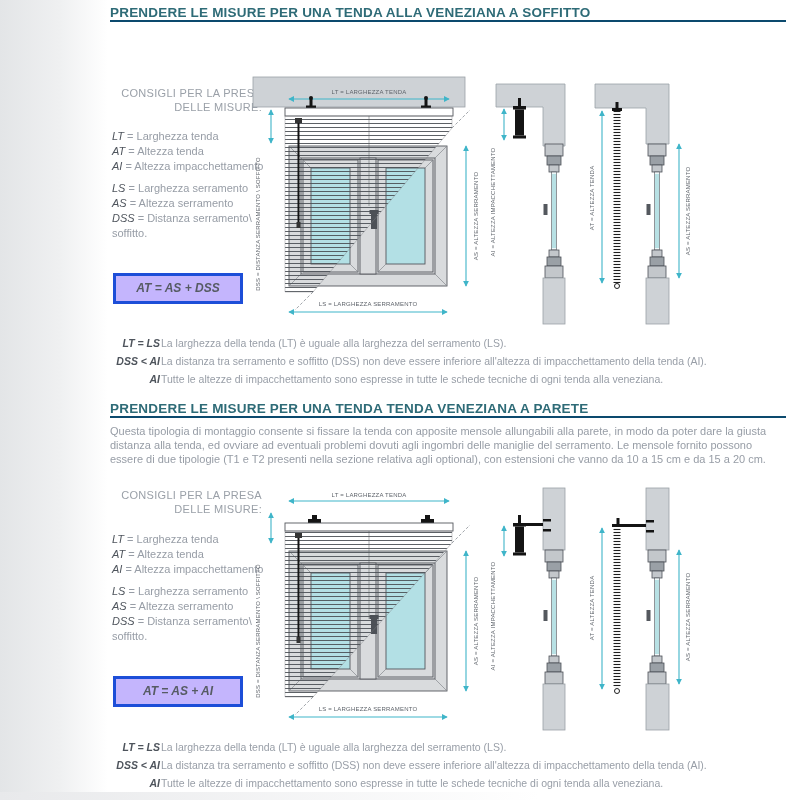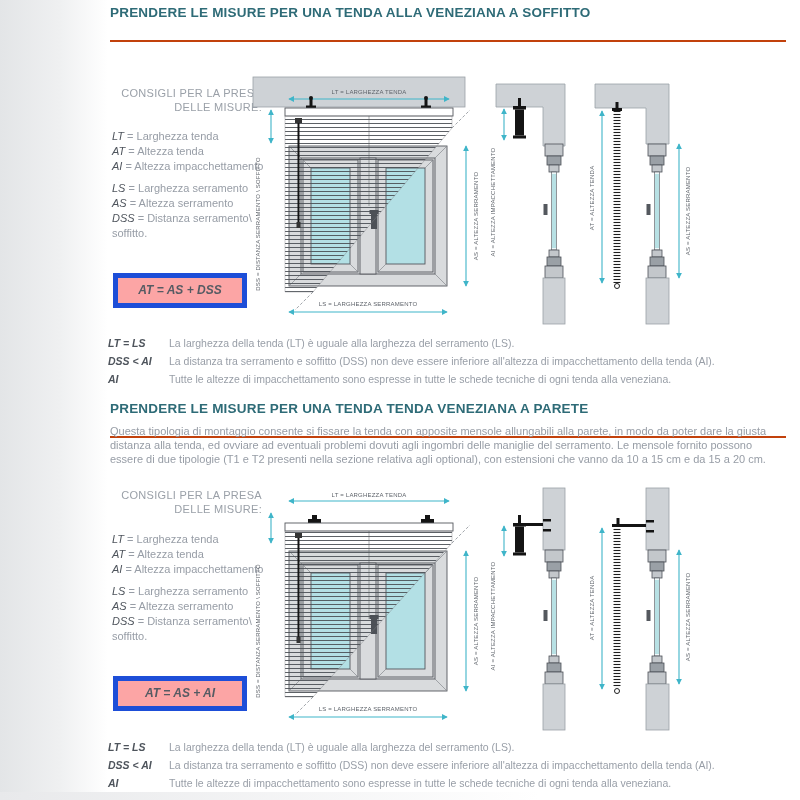--- a/index.html
+++ b/index.html
@@ -4,34 +4,34 @@
 <style>
   html,body{margin:0;padding:0;background:#fff;}
   .page{position:relative;width:800px;height:800px;background:#ffffff;overflow:hidden;
         font-family:"Liberation Sans","DejaVu Sans",sans-serif;}
   .left-fade{position:absolute;left:0;top:0;width:108px;height:800px;
         background:linear-gradient(90deg,#e3e5e7 0%,#eff0f1 55%,#ffffff 100%);}
   .bottom-fade{position:absolute;left:0;top:792px;width:540px;height:8px;
         background:linear-gradient(90deg,#e8e9eb 0%,#ffffff 100%);}
   .abs{position:absolute;}
   .sec-title{font-size:13.5px;font-weight:bold;color:#2e6b77;letter-spacing:.2px;
-        border-bottom:2px solid #c2410c;padding-bottom:20px;width:676px;}
+        border-bottom:2px solid #0c4a6e;padding-bottom:0;width:676px;}
   .intro{font-size:11px;line-height:14px;color:#979da6;width:670px;}
   .advice-title{font-size:11px;line-height:14px;color:#9aa0a8;width:150px;letter-spacing:.3px;text-align:right;}
   .legend{font-size:11px;line-height:15px;color:#979da6;width:152px;}
   .legend .row{white-space:normal;}
   .abbr{font-weight:normal;font-style:italic;color:#4e545c;}
   .formula-box{width:124px;height:25px;line-height:25px;text-align:center;
-        background:#fca5a5;border:5px solid #1d4ed8;font-size:12px;font-weight:bold;
+        background:#c4b5fd;border:3px solid #1d4ed8;font-size:12px;font-weight:bold;
         font-style:italic;color:#565b63;}
   .notes{width:682px;}
   .note-row{display:flex;margin-bottom:5px;align-items:baseline;}
-  .note-label{width:52px;text-align:left;font-size:10.5px;font-weight:bold;
+  .note-label{width:52px;text-align:right;font-size:10.5px;font-weight:bold;
         font-style:italic;color:#4e545c;flex:0 0 52px;}
-  .note-text{font-size:10.5px;color:#989ea7;margin-left:9px;line-height:13px;}
+  .note-text{font-size:10.5px;color:#989ea7;margin-left:1px;line-height:13px;}
   
   .dim{stroke:#3fb5c9;stroke-width:1.1;fill:none;marker-start:url(#ah);marker-end:url(#ah);}
   .dimlbl{font-family:"Liberation Sans","DejaVu Sans",sans-serif;font-size:6px;fill:#5f646b;letter-spacing:.2px;}
   .wall{fill:#ced2d6;stroke:#9ba1a7;stroke-width:.8;}
   .frame{fill:#d9dbdd;stroke:#54585e;stroke-width:.9;}
   .glass{fill:#b3e0e5;stroke:#54585e;stroke-width:.9;}
   .blk{fill:#141414;}
   .thin{stroke:#85898e;stroke-width:.7;fill:none;}
   .dash{stroke:#8a8f95;stroke-width:.8;stroke-dasharray:3 2;fill:none;}
   .xsA{fill:#c3c7cb;stroke:#4d5157;stroke-width:.8;}

